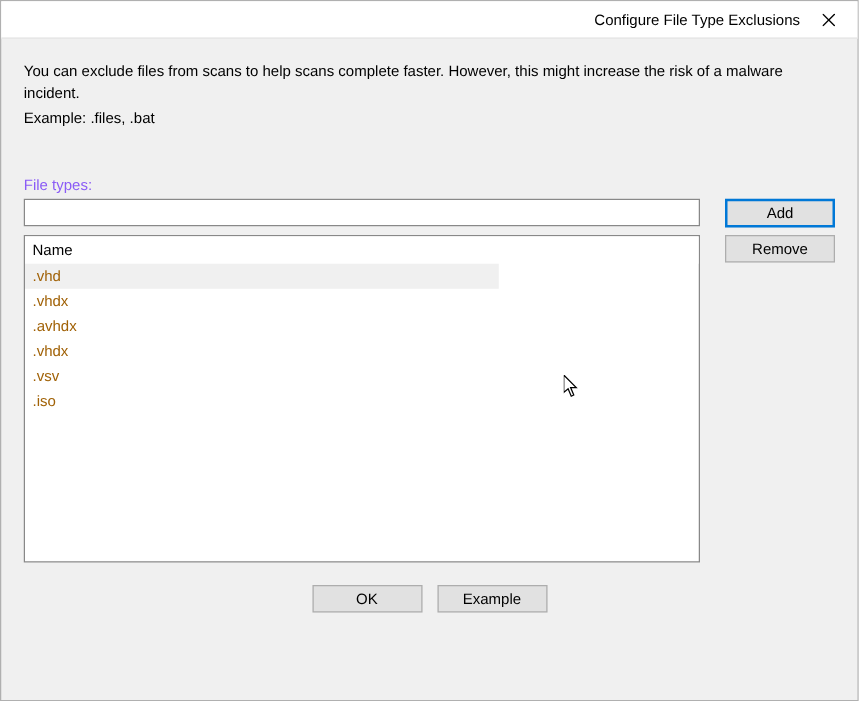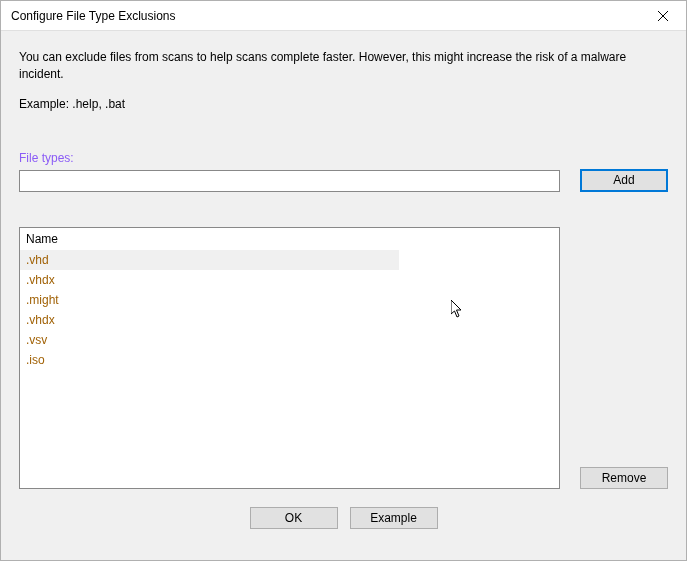--- a/index.html
+++ b/index.html
@@ -18,21 +18,21 @@
       background: #f0f0f0;
       border: 1px solid #b0b0b0;
       display: flex;
       flex-direction: column;
     }
     .titlebar {
       height: 30px;
       background: #ffffff;
       display: flex;
       align-items: center;
-      justify-content: space-between;
+      justify-content: flex-end;
       padding-left: 10px;
       border-bottom: 1px solid #e0e0e0;
     }
     .titlebar-title {
       font-size: 12px;
       color: #000;
     }
     .close-btn {
       width: 46px;
       height: 30px;
@@ -46,36 +46,36 @@
       flex: 1;
       padding: 18px 18px 12px 18px;
       display: flex;
       flex-direction: column;
       position: relative;
     }
     .desc {
       color: #000;
       font-size: 12px;
       line-height: 1.4;
-      margin-bottom: 14px;
+      margin-bottom: 4px;
     }
     .example {
       color: #000;
       font-size: 12px;
       margin-bottom: 40px;
     }
     .label {
       color: #8b5cf6;
       font-size: 12px;
       margin-bottom: 4px;
     }
     .row {
       display: flex;
       gap: 20px;
-      align-items: flex-end;
+      align-items: flex-start;
       margin-bottom: 6px;
     }
     .input-field {
       flex: 1;
       height: 22px;
       border: 1px solid #888;
       background: #fff;
       padding: 2px 4px;
       font-size: 12px;
       font-family: inherit;
@@ -88,21 +88,21 @@
       font-size: 12px;
       font-family: inherit;
       cursor: default;
       text-align: center;
     }
     .btn-primary {
       border: 2px solid #0078d7;
       background: #e1e1e1;
       height: 23px;
     }
-    .list-col { flex: 1; margin-top: 29px; }
+    .list-col { flex: 1; }
     .side-col { width: 88px; display: flex; flex-direction: column; gap: 6px; }
     .listbox {
       border: 1px solid #888;
       background: #fff;
       height: 262px;
       overflow: auto;
     }
     .list-header {
       padding: 4px 6px;
       font-size: 12px;
@@ -142,37 +142,37 @@
     <div class="close-btn">
       <svg viewBox="0 0 10 10">
         <line x1="0" y1="0" x2="10" y2="10" stroke="#000" stroke-width="1"></line>
         <line x1="10" y1="0" x2="0" y2="10" stroke="#000" stroke-width="1"></line>
       </svg>
     </div>
   </div>
 
   <div class="content">
     <div class="desc">You can exclude files from scans to help scans complete faster. However, this might increase the risk of a malware incident.</div>
-    <div class="example">Example: .help, .bat</div>
+    <div class="example">Example: .files, .bat</div>
 
     <div class="label">File types:</div>
 
     <div class="row">
       <input class="input-field" type="text" value="" style="">
       <button class="btn btn-primary">Add</button>
     </div>
 
     <div class="row">
       <div class="list-col">
         <div class="listbox">
           <div class="list-header">Name</div>
           <div class="list-items-wrap" id="list-items">
               <div class="list-item selected">.vhd</div>
               <div class="list-item">.vhdx</div>
-              <div class="list-item">.might</div>
+              <div class="list-item">.avhdx</div>
               <div class="list-item">.vhdx</div>
               <div class="list-item">.vsv</div>
               <div class="list-item">.iso</div>
             </div>
         </div>
       </div>
       <div class="side-col">
         <button class="btn">Remove</button>
       </div>
     </div>

